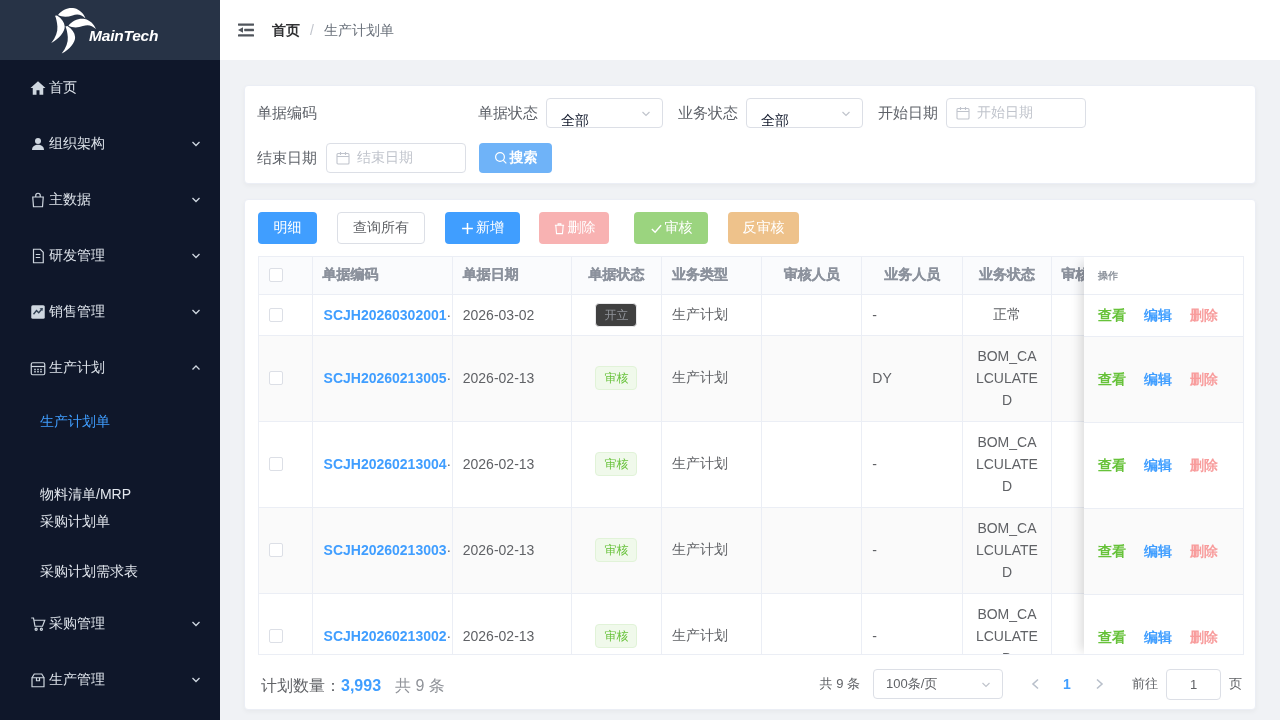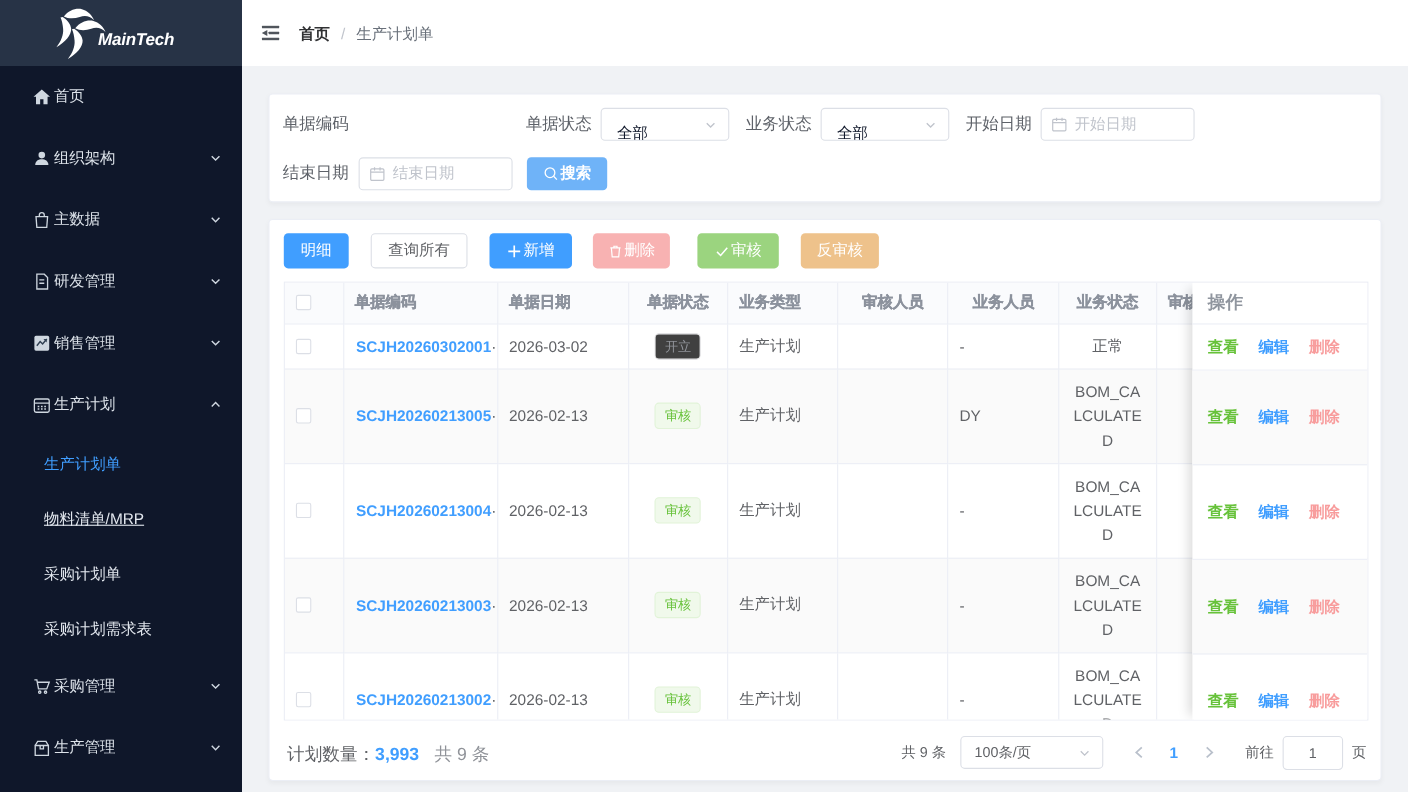--- a/index.html
+++ b/index.html
@@ -61,21 +61,21 @@
 .link { color:#409eff; font-weight:700; white-space:nowrap; overflow:hidden; display:block; margin:0 -9px 0 1px; }
 .dd { color:#606266; font-weight:400; }
 .tag { display:inline-block; height:24px; line-height:22px; padding:0 8px; font-size:12px; border-radius:4px; }
 .tag.info { background:#404040; border:1px solid #e9e9eb; color:#909399; }
 .tag.suc { background:#f0f9eb; border:1px solid #e1f3d8; color:#67c23a; }
 .cbx { width:14px; height:14px; border:1px solid #dcdfe6; border-radius:2px; background:#fff; }
 .bomtext { word-break:break-all; line-height:22px; display:block; text-align:center; width:62px; margin:0 auto; }
 
 
 .opcol { position:absolute; right:0; top:0; width:159px; height:399px; background:#fff; box-shadow:-8px 0 10px -5px rgba(0,0,0,0.15); }
-.opcol .ohead { height:38px; border-bottom:1px solid #ebeef5; font-size:16px; color:#8f959e; font-weight:700; line-height:37px; padding-left:14px; }
+.opcol .ohead { height:38px; border-bottom:1px solid #ebeef5; font-size:10px; color:#8f959e; font-weight:700; line-height:37px; padding-left:14px; }
 .oprow { border-bottom:1px solid #ebeef5; display:flex; align-items:center; padding-left:14px; }
 .oprow span { font-size:14px; font-weight:700; margin-right:18px; }
 .opv { color:#67c23a; } .ope { color:#409eff; } .opd { color:#f89c9c; }
 
 
 .pgleft { position:absolute; left:16px; top:476px; font-size:16px; color:#606266; }
 .pgleft b { color:#409eff; }
 .pgleft .gray { color:#909399; margin-left:14px; }
 .pgright { position:absolute; right:13px; top:469px; height:30px; display:flex; align-items:center; font-size:13px; color:#606266; }
 .psel { width:130px; height:30px; border:1px solid #dcdfe6; border-radius:4px; position:relative; margin-left:13px; margin-right:16px; line-height:28px; padding-left:12px; color:#606266; }
@@ -153,21 +153,21 @@
           <rect x="3" y="5" width="18" height="16" rx="2"></rect>
           <path d="M3 10 H21"></path>
           <path d="M7 14 H9 M11 14 H13 M15 14 H17 M7 17 H9 M11 17 H13 M15 17 H17" stroke-width="1.8"></path>
         </svg>
       <span class="tx">生产计划</span>
       <svg class="ar" viewBox="0 0 12 12" fill="none" stroke="#cfd7e0" stroke-width="1.3">
           <path d="M2.5 7.5 L6 4 L9.5 7.5"></path>
         </svg>
     </div>
     <div class="smi act" style="top:413px;">生产计划单</div>
-    <div class="smi" style="top:463px;text-decoration:underline;">物料清单/MRP</div>
+    <div class="smi" style="top:486px;">物料清单/MRP</div>
     <div class="smi" style="top:513px;">采购计划单</div>
     <div class="smi" style="top:563px;">采购计划需求表</div>
     <div class="mi" style="top:596px;">
       <svg class="ic" viewBox="0 0 24 24" fill="none" stroke="#cfd7e0" stroke-width="1.6">
           <path d="M3 4 H6 L8 15 H18 L21 7 H7"></path>
           <circle cx="9.5" cy="19" r="1.4"></circle>
           <circle cx="16.5" cy="19" r="1.4"></circle>
         </svg>
       <span class="tx">采购管理</span>
       <svg class="ar" viewBox="0 0 12 12" fill="none" stroke="#cfd7e0" stroke-width="1.3">

